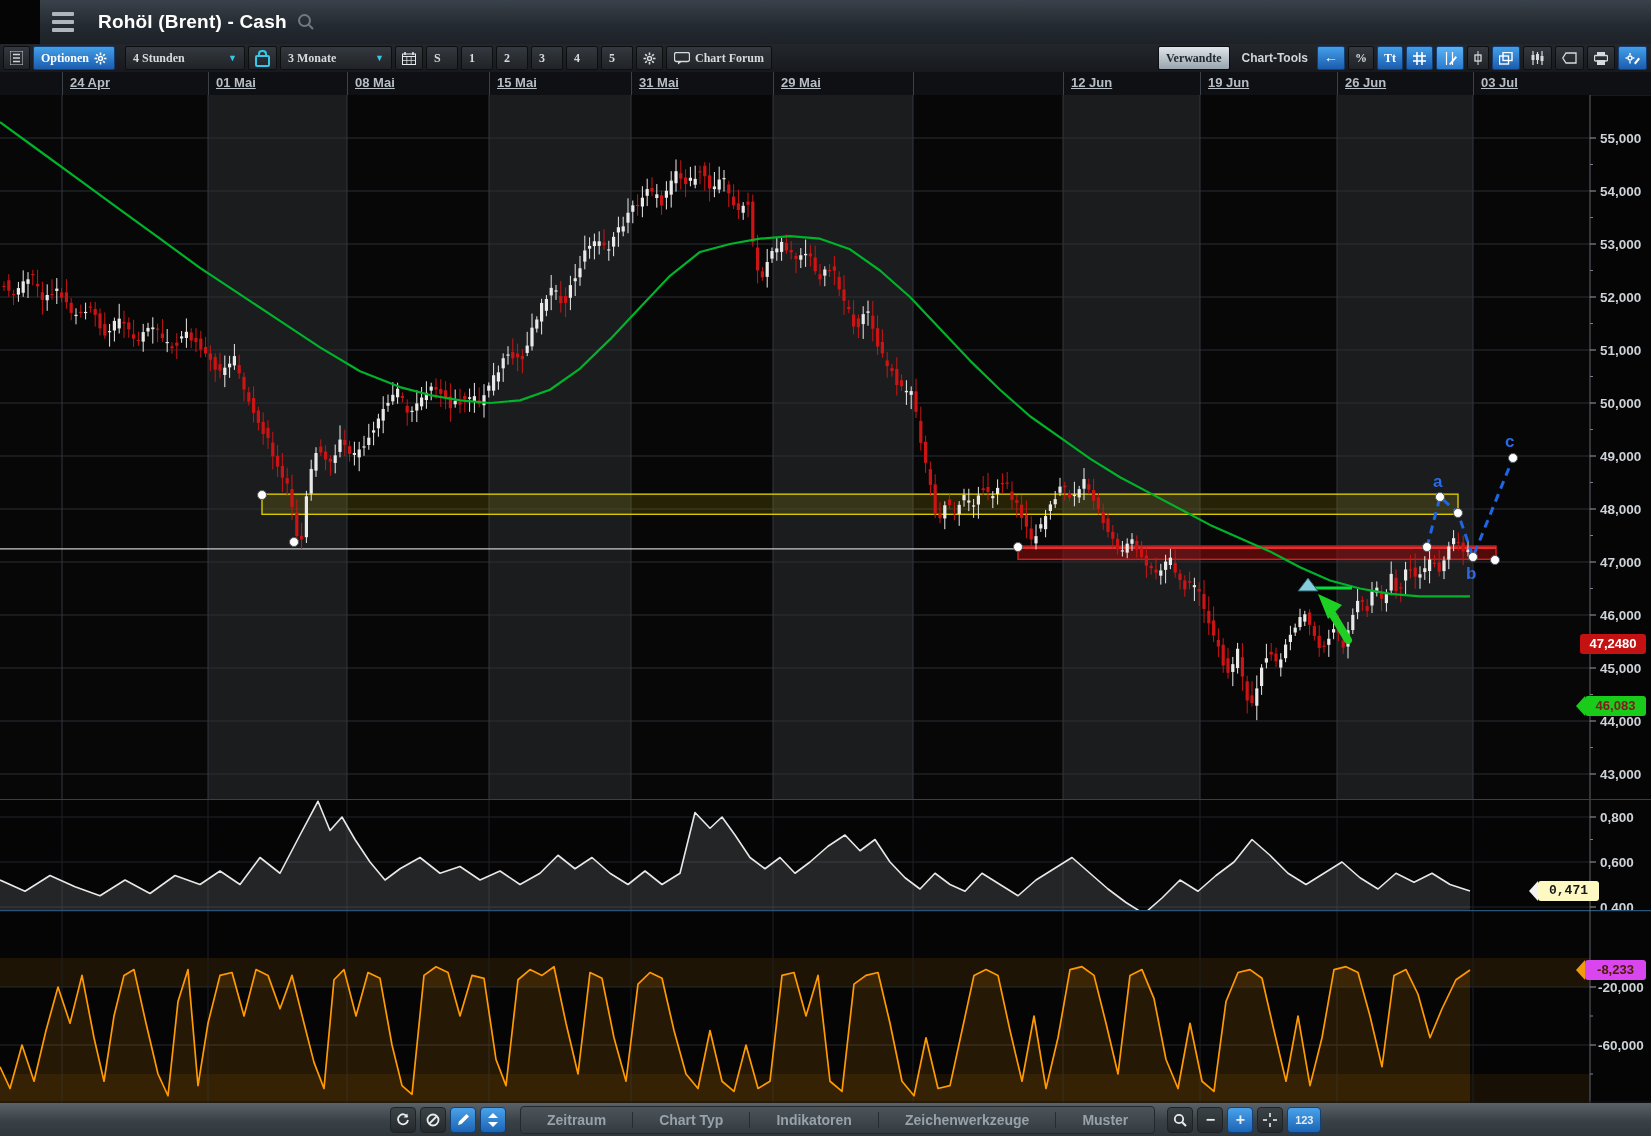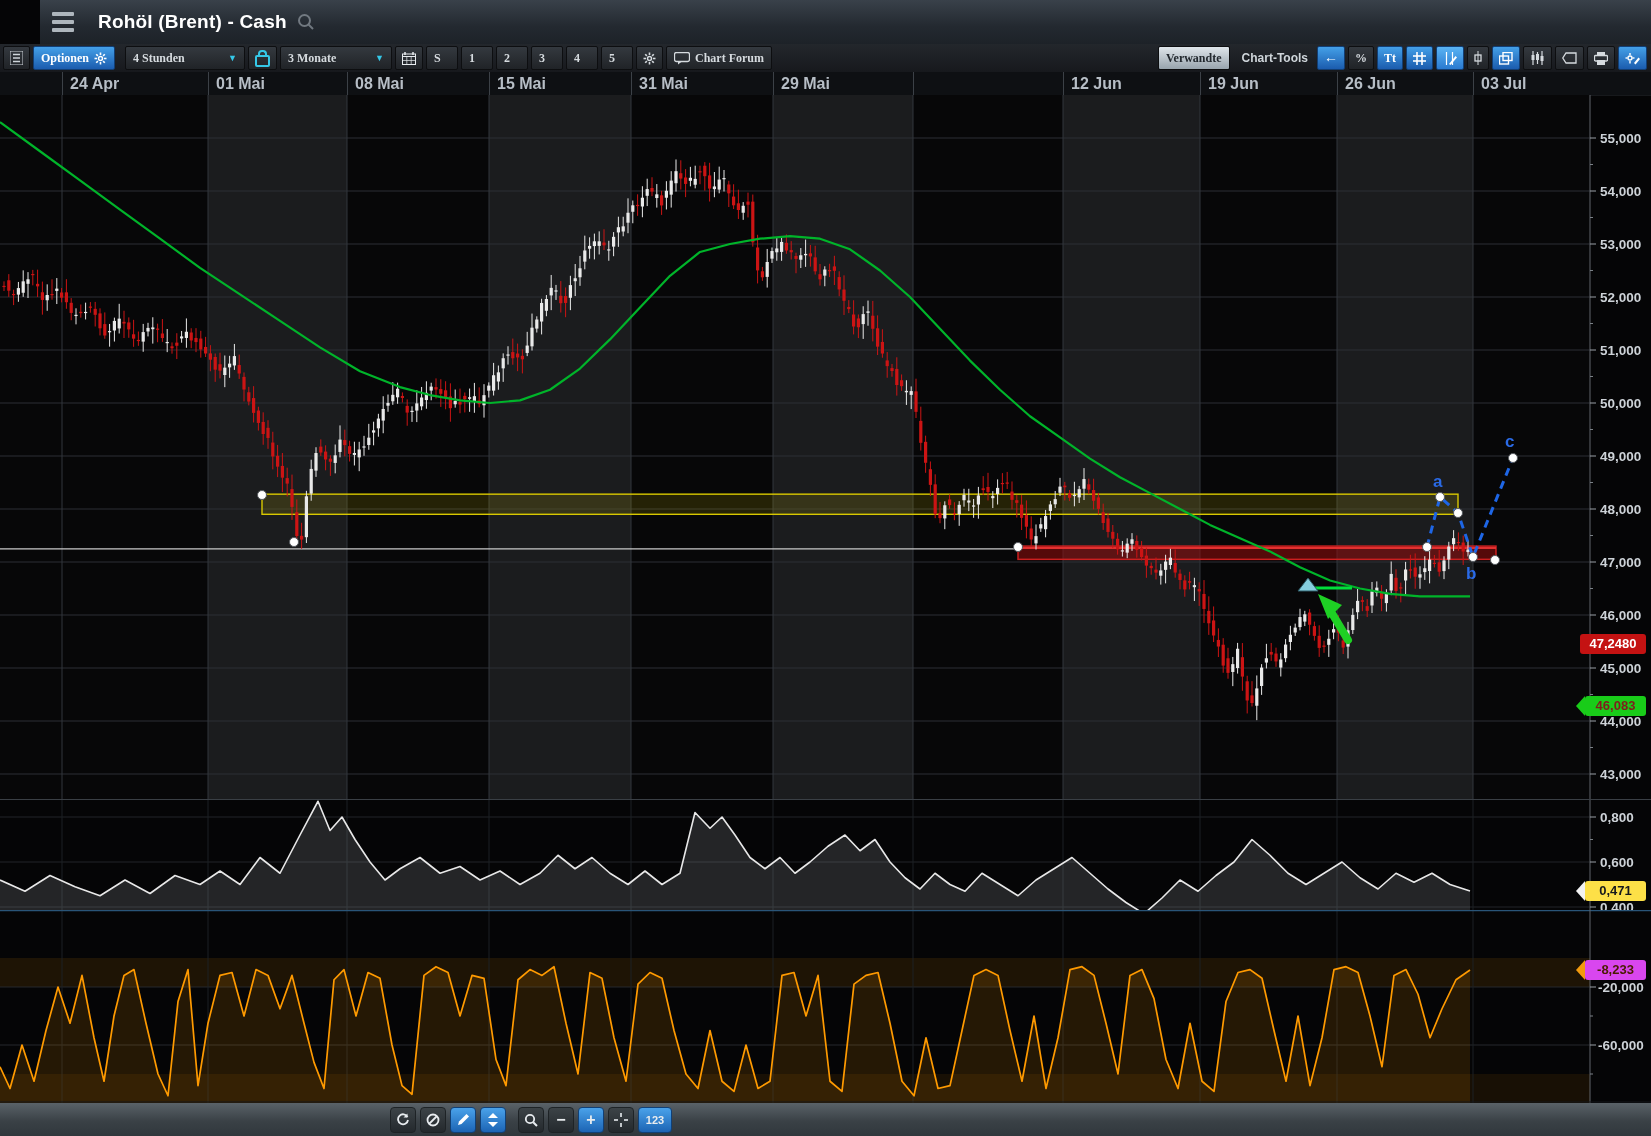--- a/index.html
+++ b/index.html
@@ -39,34 +39,34 @@
   .tlabel{color:#cfd5da;font-weight:bold;margin:0 6px 0 12px;}
   .sq{width:16px;text-align:center;}
   .lockicon{width:11px;height:8px;border:2px solid #35c8e8;border-radius:2px;position:relative;margin-top:5px;}
   .lockicon:before{content:"";position:absolute;left:1px;top:-7px;width:5px;height:5px;border:2px solid #35c8e8;
     border-bottom:none;border-radius:4px 4px 0 0;}
   svg.gi{display:block;}
 
   
   #daterow{position:absolute;left:0;top:72px;width:1651px;height:23px;background:#0e1013;border-bottom:1px solid #17191c;}
   .dtick{position:absolute;top:0;width:1px;height:23px;background:#3c4147;}
-  .dlabel{position:absolute;top:3px;color:#b7bec6;font-size:16px;font-weight:bold;white-space:nowrap;}
+  .dlabel{position:absolute;top:3px;color:#b7bec6;font-size:13px;font-weight:bold;white-space:nowrap;text-decoration:underline;}
 
   
   #main-chart{position:absolute;left:0;top:95px;width:1651px;height:705px;}
   #panel1{position:absolute;left:0;top:800px;width:1651px;height:110px;}
   #panel2{position:absolute;left:0;top:910px;width:1651px;height:193px;}
   .badge{position:absolute;height:20px;line-height:20px;font-size:13px;font-weight:bold;text-align:center;
     border-radius:3px;z-index:5;}
   .badge .tip{position:absolute;left:-9px;top:0;width:0;height:0;border-top:10px solid transparent;
     border-bottom:10px solid transparent;}
   #badge-price{left:1580px;top:539px;width:66px;background:#c41212;color:#fff;}
   #badge-low{left:1585px;top:601px;width:61px;background:#19cc19;color:#7f1d1d;}
   #badge-low .tip{border-right:9px solid #19cc19;}
-  #badge-osc{left:1585px;top:881px;width:61px;background:#fde047;color:#17191c;}
+  #badge-osc{left:1538px;top:881px;width:61px;background:#fef9c3;color:#17191c;font-family:Liberation Mono, monospace;}
   #badge-osc .tip{border-right:9px solid #f2f2f2;}
   #badge-wpr{left:1585px;top:960px;width:61px;background:#d946ef;color:#4a1c00;}
   #badge-wpr .tip{border-right:9px solid #f29a0e;}
 
   
   #bottombar{position:absolute;left:0;top:1103px;width:1651px;height:33px;
     background:linear-gradient(#5a6268,#3a4146 55%,#30373c);display:flex;align-items:center;}
   .bbtn{height:24px;min-width:24px;margin-left:4px;border-radius:4px;border:1px solid #1e2326;
     background:linear-gradient(#3c4347,#24292d);color:#e8ecef;display:flex;align-items:center;justify-content:center;
     font-weight:bold;cursor:pointer;}
@@ -1073,20 +1073,27 @@
       <svg class="gi" width="13" height="13" viewBox="0 0 13 13">
           <path d="M1 12 L2 8.5 L9.5 1 L12 3.5 L4.5 11 Z" fill="#fff"></path>
         </svg>
     </div>
     <div class="bbtn blue">
       <svg class="gi" width="12" height="14" viewBox="0 0 12 14">
           <path d="M6 0 L11 5 L1 5 Z" fill="#fff"></path>
           <path d="M6 14 L11 9 L1 9 Z" fill="#fff"></path>
         </svg>
     </div>
+    <div class="blabels">
+      <span class="blab">Zeitraum</span>
+      <span class="blab">Chart Typ</span>
+      <span class="blab">Indikatoren</span>
+      <span class="blab">Zeichenwerkzeuge</span>
+      <span class="blab">Muster</span>
+    </div>
     <div class="bbtn" style="margin-left:12px">
       <svg class="gi" width="14" height="14" viewBox="0 0 14 14">
           <circle cx="6" cy="6" r="4.2" fill="none" stroke="#e8ecef" stroke-width="1.8"></circle>
           <line x1="9.2" y1="9.2" x2="13" y2="13" stroke="#e8ecef" stroke-width="2"></line>
         </svg>
     </div>
     <div class="bbtn">
         <span style="font-size:16px">−</span>
       </div>
     <div class="bbtn blue">

